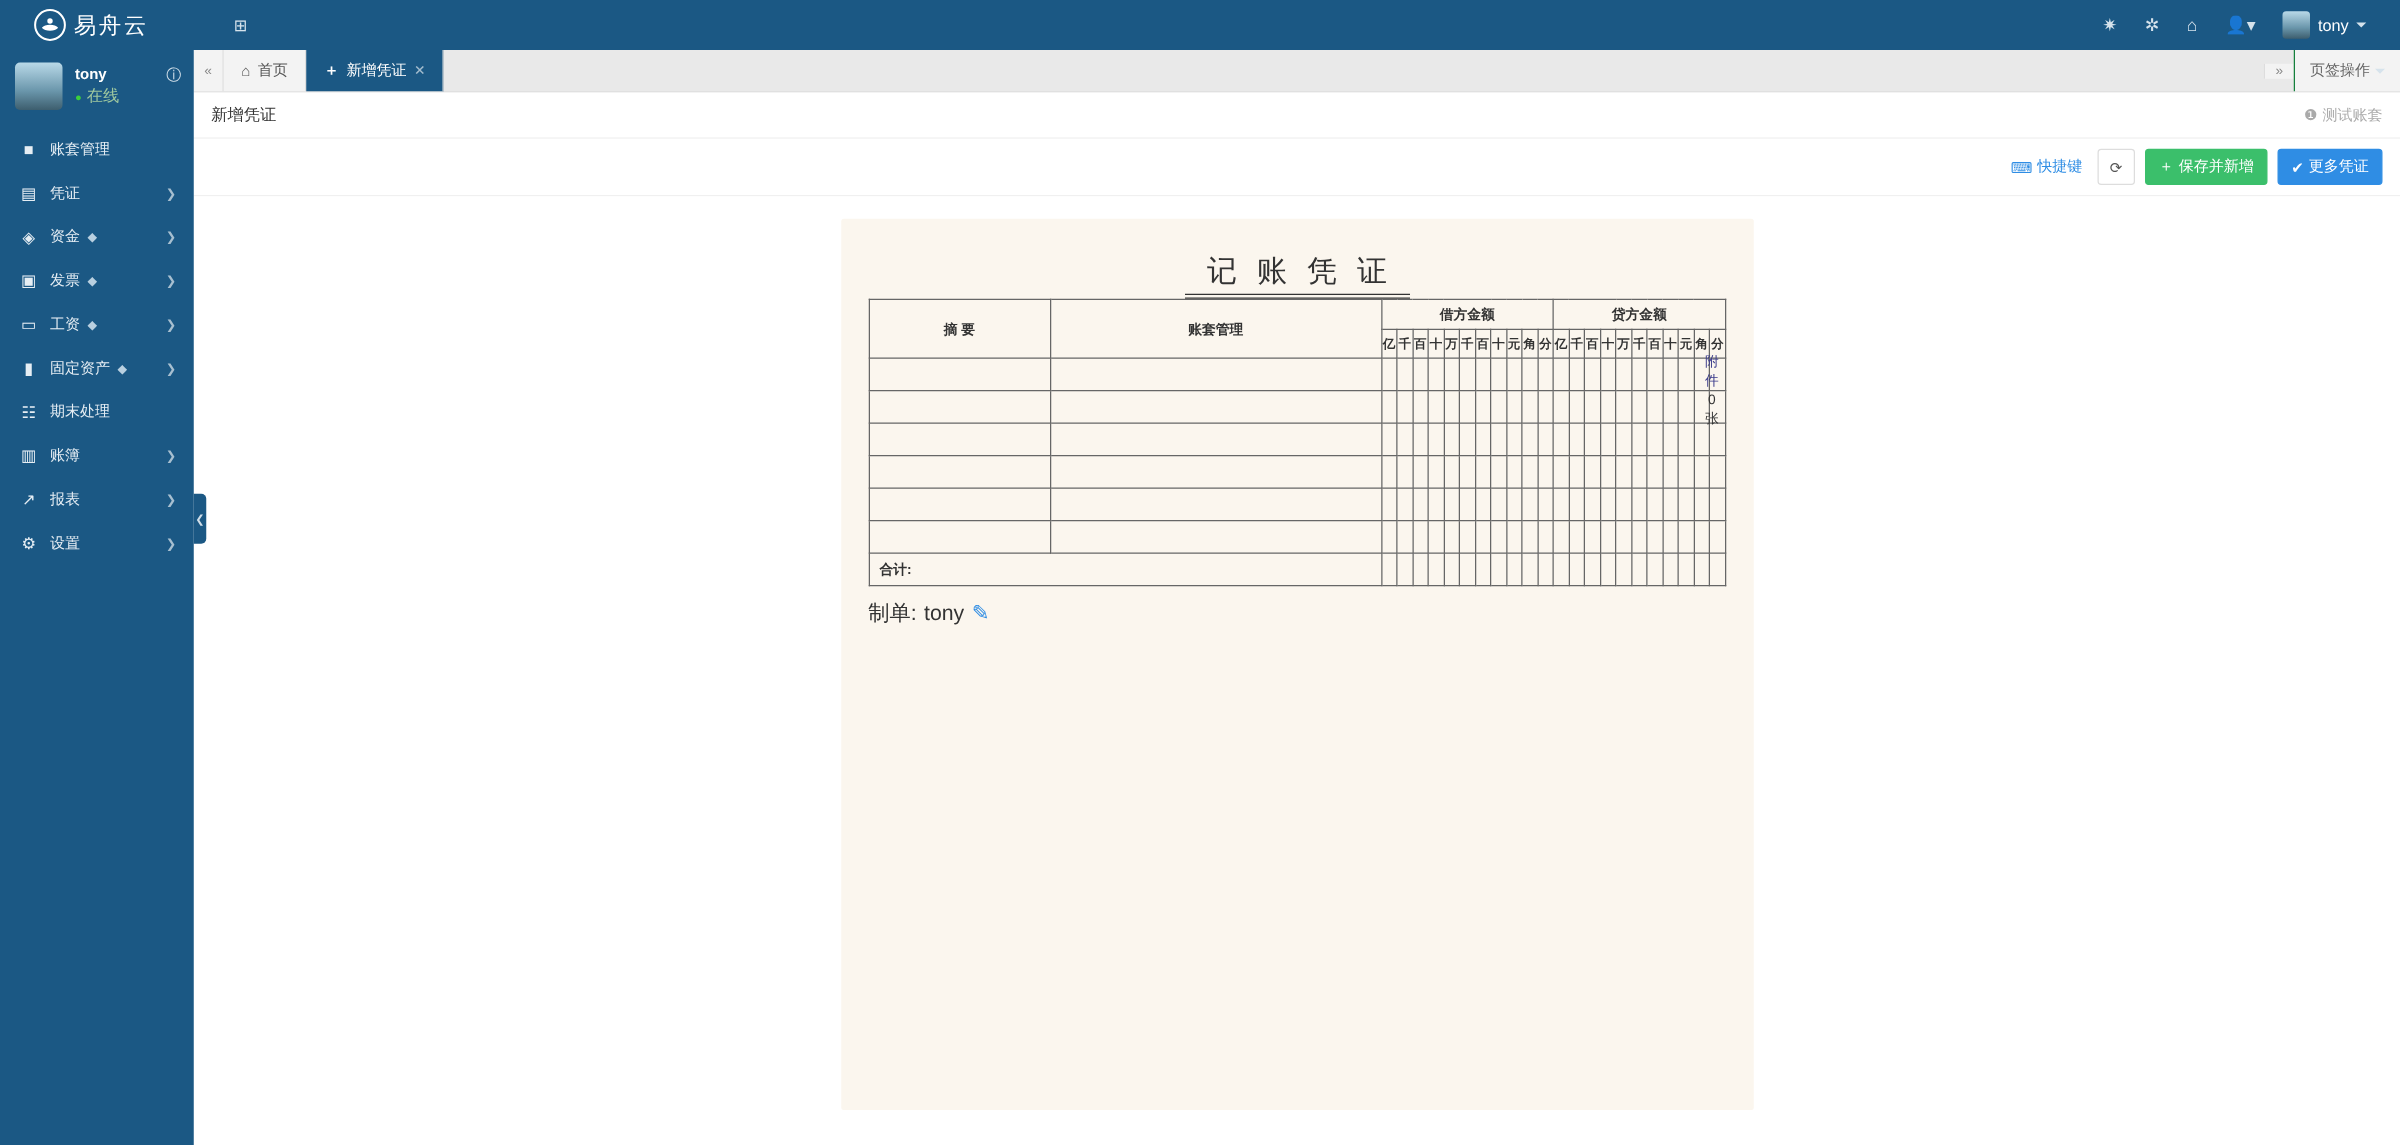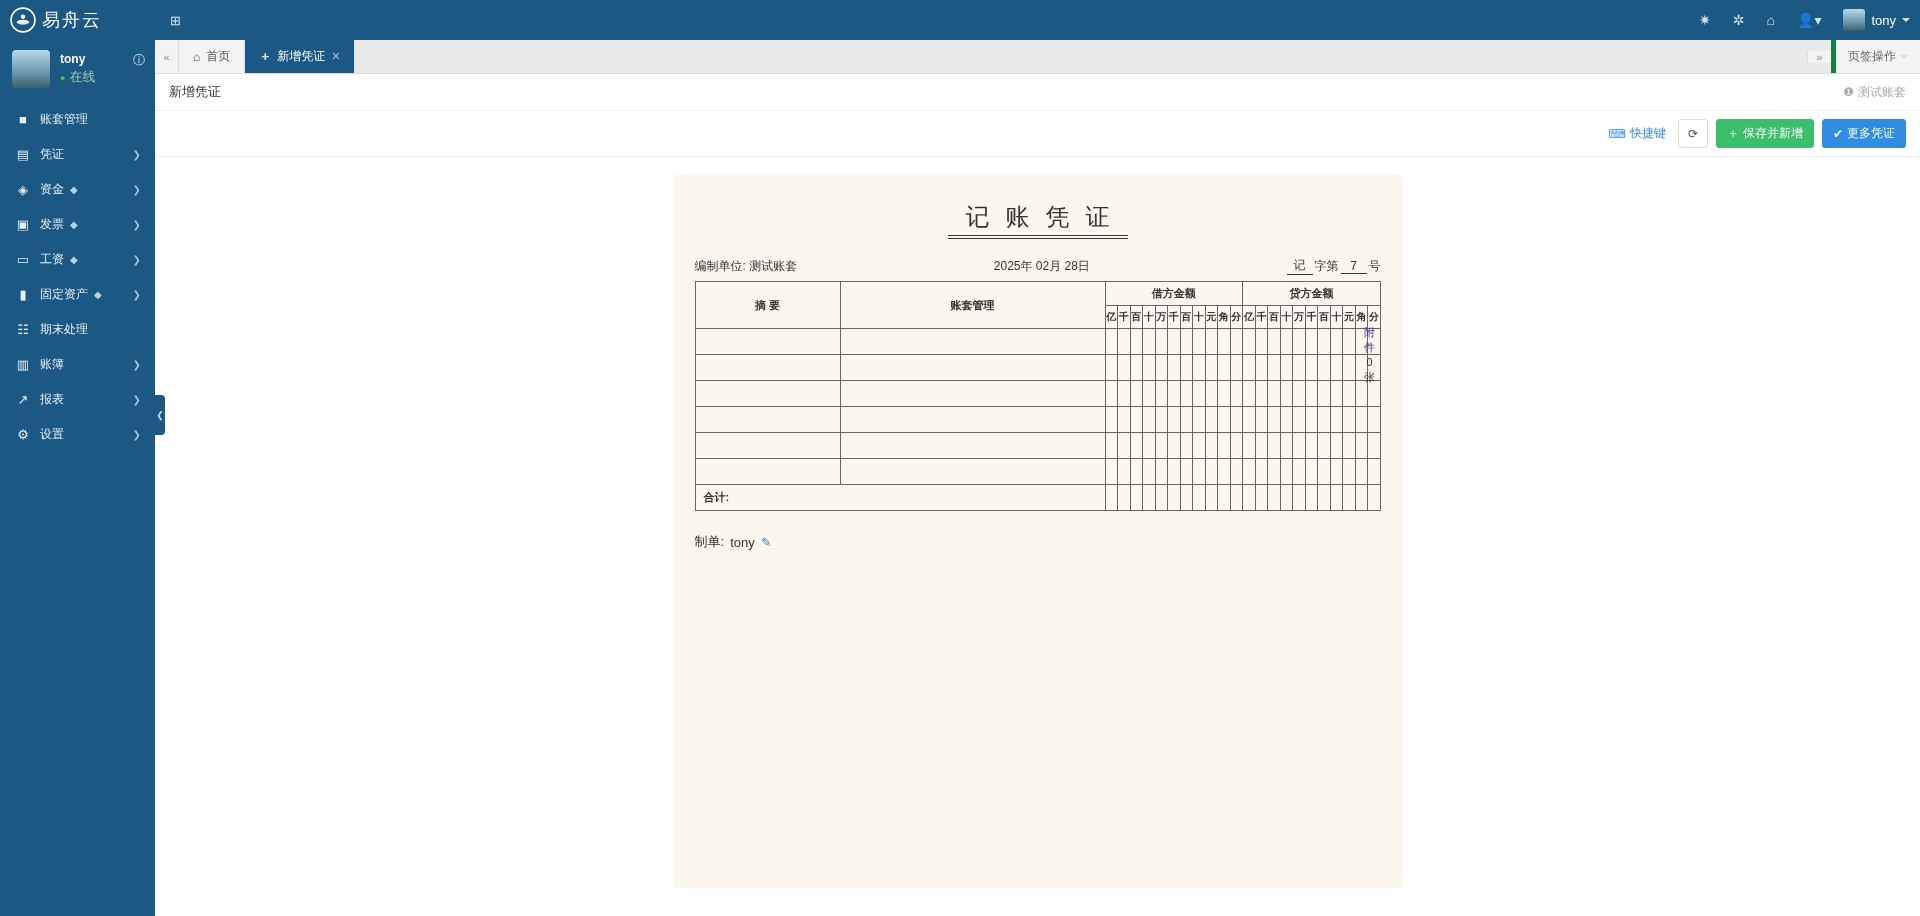--- a/index.html
+++ b/index.html
@@ -1,20 +1,20 @@
 <!DOCTYPE html>
 <html><head>
 <meta charset="utf-8">
 <style>
 * { margin:0; padding:0; box-sizing:border-box; font-family:"Microsoft YaHei","Helvetica Neue",Arial,sans-serif; }
 html,body { height:100%; background:#fff; }
 body { font-size:13px; color:#333; overflow:hidden; }
 
 
-.topbar { height:40px; background:#1b5884; color:#fff; display:flex; align-items:center; padding:0 10px; }
+.topbar { height:40px; background:#1b5884; color:#fff; display:flex; align-items:center; padding:0 27px; }
 .brand { display:flex; align-items:center; gap:6px; font-size:18px; font-weight:500; letter-spacing:2px; width:145px; }
 .brand svg { width:26px; height:26px; }
 .topbar-grid-icon { margin-left:15px; color:#d6e3ec; cursor:pointer; }
 .topbar-right { margin-left:auto; display:flex; align-items:center; gap:22px; }
 .topbar-right .t-icon { color:#d6e3ec; cursor:pointer; font-size:14px; }
 .topbar-user { display:flex; align-items:center; gap:6px; cursor:pointer; font-size:13px; }
 .topbar-user .avatar-sm { width:22px; height:22px; border-radius:3px; background:linear-gradient(180deg,#b9d9e8 0%,#6a96ab 60%,#3d5e6e 100%); }
 .caret-down { width:0;height:0;border-left:4px solid transparent;border-right:4px solid transparent;border-top:4px solid #d6e3ec; }
 
 
@@ -33,21 +33,21 @@
 .sidebar-collapse { position:absolute; right:-10px; top:355px; width:10px; height:40px; background:#1b5884; border-radius:0 4px 4px 0; display:flex; align-items:center; justify-content:center; color:#cfdde7; cursor:pointer; font-size:9px; }
 
 
 .main { flex:1; display:flex; flex-direction:column; background:#f5f5f5; min-width:0; }
 .tabs-row { height:34px; background:#e9e9e9; display:flex; align-items:stretch; border-bottom:1px solid #ddd; }
 .tabs-scroll-btn { width:24px; display:flex; align-items:center; justify-content:center; color:#888; cursor:pointer; font-size:11px; background:#f3f3f3; border-right:1px solid #ddd; }
 .tab { display:flex; align-items:center; gap:6px; padding:0 14px; border-right:1px solid #ddd; color:#555; cursor:pointer; font-size:12px; background:#f3f3f3; }
 .tab.active { background:#1b5884; color:#fff; }
 .tab .tab-close { font-size:11px; color:inherit; opacity:.6; }
 .tabs-right { margin-left:auto; display:flex; align-items:center; }
-.tab-ops { padding:0 12px; border-left:5px solid #15803d; height:100%; display:flex; align-items:center; gap:4px; font-size:12px; color:#666; cursor:pointer; background:#f3f3f3; }
+.tab-ops { padding:0 12px; border-left:1px solid #15803d; height:100%; display:flex; align-items:center; gap:4px; font-size:12px; color:#666; cursor:pointer; background:#f3f3f3; }
 
 .page-header { background:#fff; border-bottom:1px solid #eee; padding:9px 14px; display:flex; align-items:center; font-size:13px; }
 .page-header .right { margin-left:auto; color:#aaa; font-size:12px; display:flex; align-items:center; gap:4px; }
 
 .toolbar { background:#fff; padding:8px 14px; display:flex; justify-content:flex-end; gap:8px; border-bottom:1px solid #f0f0f0; }
 .link-shortcut { color:#2f8de4; font-size:12px; display:flex; align-items:center; gap:4px; cursor:pointer; margin-right:4px; }
 .btn { border:1px solid #ddd; background:#fff; border-radius:3px; padding:5px 10px; font-size:12px; cursor:pointer; display:flex; align-items:center; gap:4px; color:#555; }
 .btn.icon-only { padding:5px 9px; }
 .btn-green { background:#3bbf6b; border-color:#3bbf6b; color:#fff; }
 .btn-blue  { background:#2f8de4; border-color:#2f8de4; color:#fff; }
@@ -66,21 +66,21 @@
 .v-table th, .v-table td { border:1px solid #666; font-size:11px; text-align:center; vertical-align:middle; }
 .v-table thead th { font-weight:700; padding:4px 0; background:#fbf6ee; }
 .v-table .summary-col { width:145px; }
 .v-table .account-col { width:265px; }
 .v-table .digit { width:12.5px; font-size:10px; }
 .v-table tbody td { height:26px; }
 .v-table tbody td.summary-col, .v-table tbody td.account-col { text-align:left; padding:0 4px; }
 .v-table tfoot td { height:26px; font-weight:600; text-align:left; padding-left:8px; }
 .attach-label { position:absolute; left:674px; top:44px; width:14px; font-size:11px; line-height:15px; text-align:center; color:#3a3a8a; }
 
-.v-footer { font-size:13px; margin-top:22px; padding-left:6px; display:flex; align-items:center; gap:6px; }
+.v-footer { font-size:17px; margin-top:10px; padding-left:6px; display:flex; align-items:center; gap:6px; }
 .v-footer .edit-icon { color:#2f8de4; cursor:pointer; }
 </style>
 </head>
 <body>
 
 <div class="topbar">
   <div class="brand">
     <svg viewBox="0 0 24 24">
         <circle cx="12" cy="12" r="11" fill="none" stroke="#fff" stroke-width="1.5"></circle>
         <path d="M6 14c2-3 10-3 12 0-2 3-10 3-12 0z" fill="#fff"></path>
@@ -216,33 +216,20 @@
         <span>更多凭证</span>
       </button>
     </div>
 
     <div class="voucher-wrap">
       <div class="voucher">
         <div class="v-title">记账凭证</div>
         <div class="v-title-underline"></div>
         <div class="v-title-underline2"></div>
 
-        <div class="v-meta">
-          <div>
-            <span>编制单位:</span>
-            <span>测试账套</span>
-          </div>
-          <div>2025年 02月 28日</div>
-          <div class="num-area">
-            <span class="uline">记</span>
-            <span>字第</span>
-            <span class="uline">7</span>
-            <span>号</span>
-          </div>
-        </div>
 
         <div class="v-table-wrap">
           <table class="v-table">
             <colgroup>
               <col class="summary-col">
                 <col class="account-col">
               <col class="digit">
                 <col class="digit">
                 <col class="digit">
                 <col class="digit">

